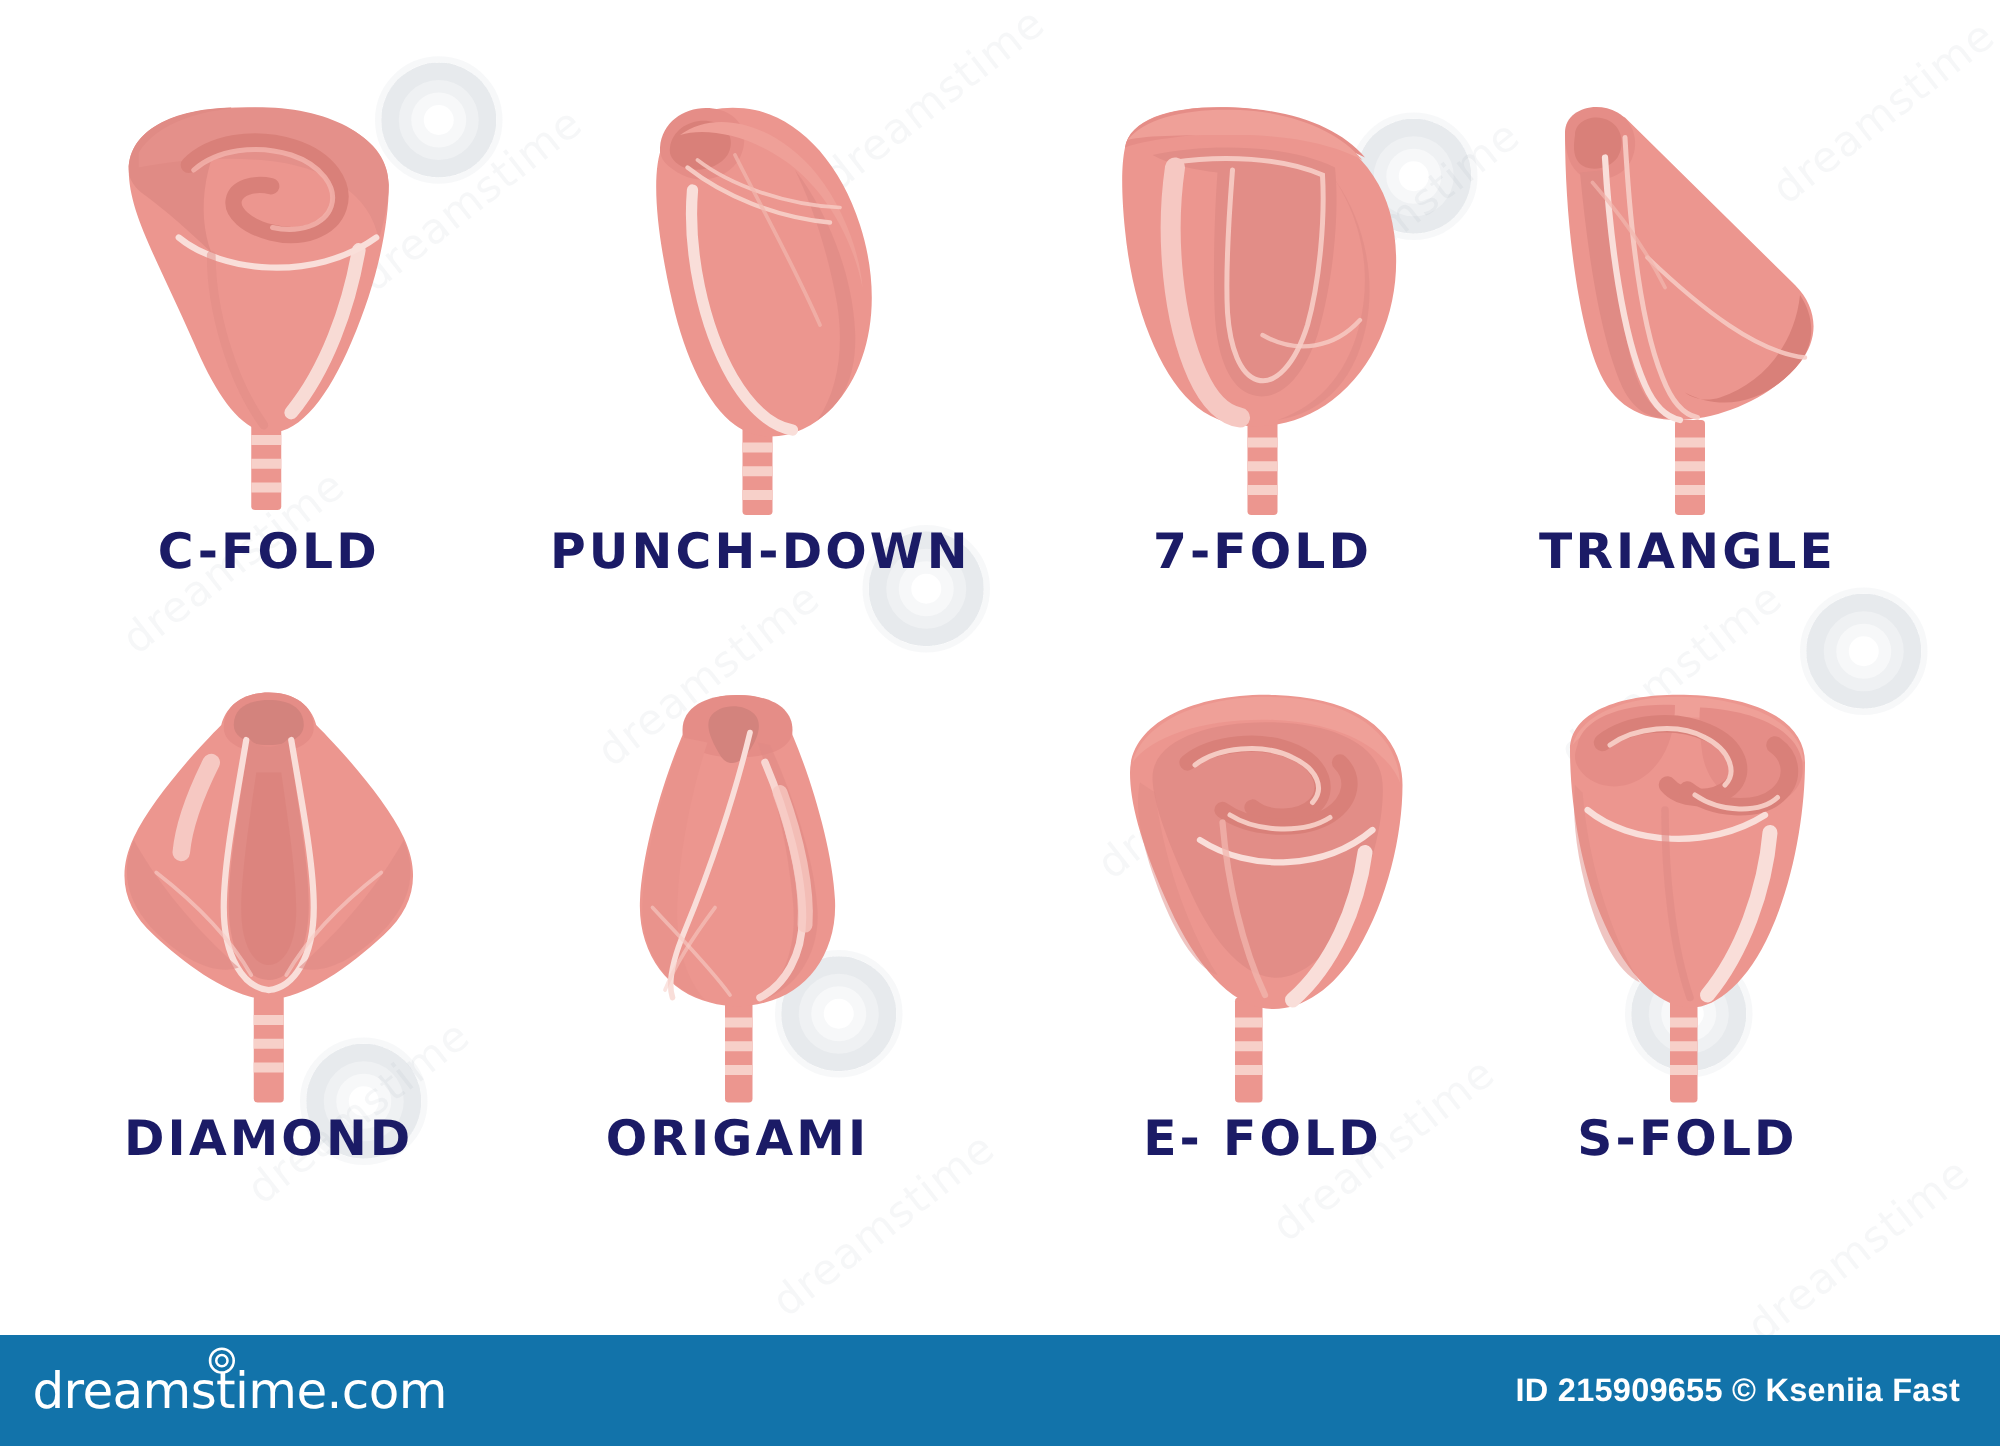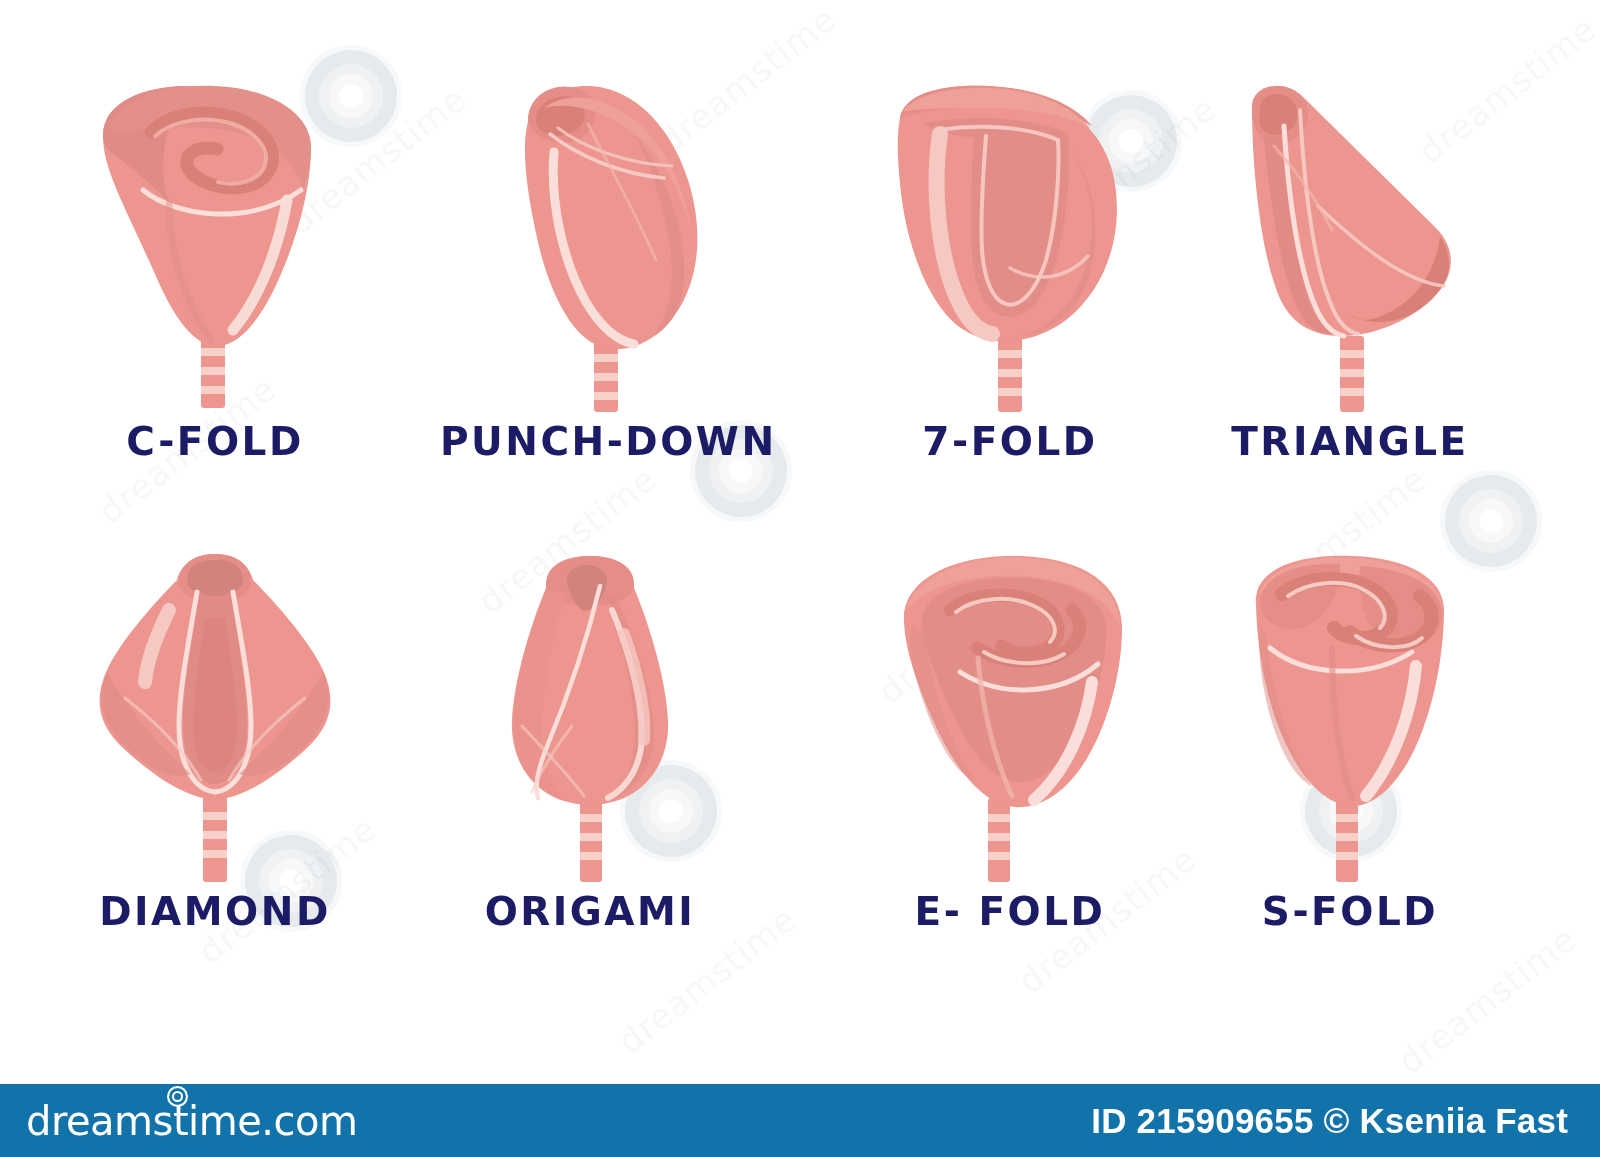--- a/index.html
+++ b/index.html
@@ -86,21 +86,21 @@
   .c2 { left: 440px; }
   .c3 { left: 860px; }
   .c4 { left: 1200px; }
 
   
   .footer {
     position: absolute;
     left: 0;
     right: 0;
     bottom: 0;
-    height: 73px;
+    height: 89px;
     background: #1273aa;
     z-index: 6;
     display: flex;
     align-items: center;
     justify-content: space-between;
   }
   .brand {
     position: relative;
     margin-left: 26px;
     color: #ffffff;
@@ -116,21 +116,21 @@
     width: 17px;
     height: 17px;
     border-radius: 50%;
     border: 2px solid #ffffff;
     box-shadow: inset 0 0 0 3px #1273aa, inset 0 0 0 5px #ffffff;
   }
   .credit {
     margin-right: 32px;
     color: #ffffff;
     font-family: "Liberation Sans", sans-serif;
-    font-size: 35px;
+    font-size: 26px;
     font-weight: 700;
     letter-spacing: 0.2px;
   }
 </style>
 </head>
 <body>
 
 <div class="stage">
 
   <div class="watermark-layer">

